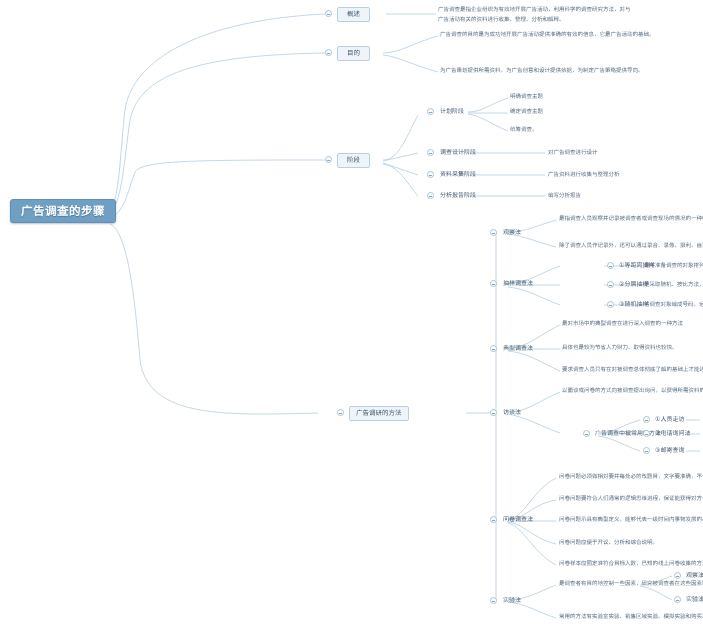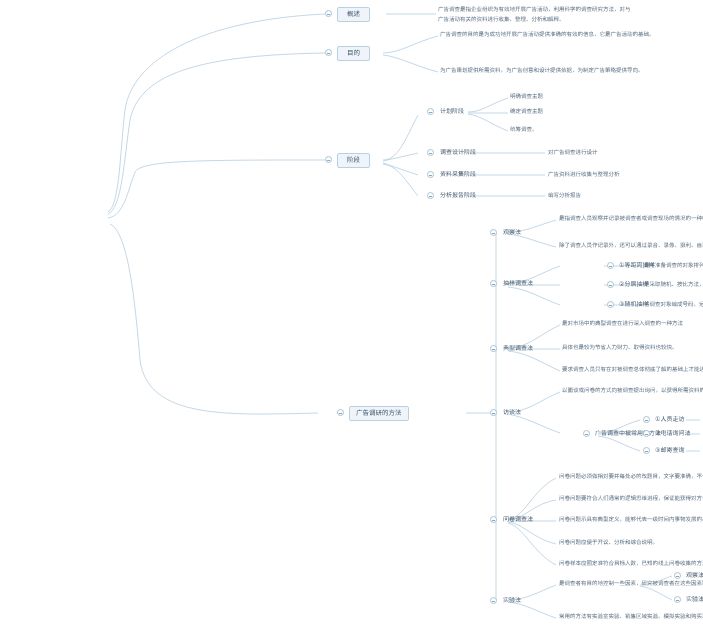--- a/index.html
+++ b/index.html
@@ -150,20 +150,21 @@
 
       <path d="M508,600 C526,600 538,592 556,585"></path>
       <path d="M508,602 C526,604 538,612 556,618"></path>
       <path d="M640,585 C652,585 660,580 672,576"></path>
       <path d="M640,586 C652,588 660,594 672,600"></path>
       <path d="M700,576 L703,576"></path>
       <path d="M700,600 L703,600"></path>
     </g>
   </svg>
 
+  <div class="node root" style="left:10px;top:199px;">广告调查的步骤</div>
 
   <span class="tog" style="left:325px;top:10px;"></span>
   <div class="node boxed" style="left:337px;top:7px;">概述</div>
   <div class="node leaf" style="left:438px;top:7px;">
     <span>广告调查是指企业组织为有效地开展广告活动，利用科学的调查研究方法，对与</span>
     <span class="l2">广告活动有关的资料进行收集、整理、分析和解释。</span>
   </div>
 
   <span class="tog" style="left:325px;top:49px;"></span>
   <div class="node boxed" style="left:337px;top:46px;">目的</div>

